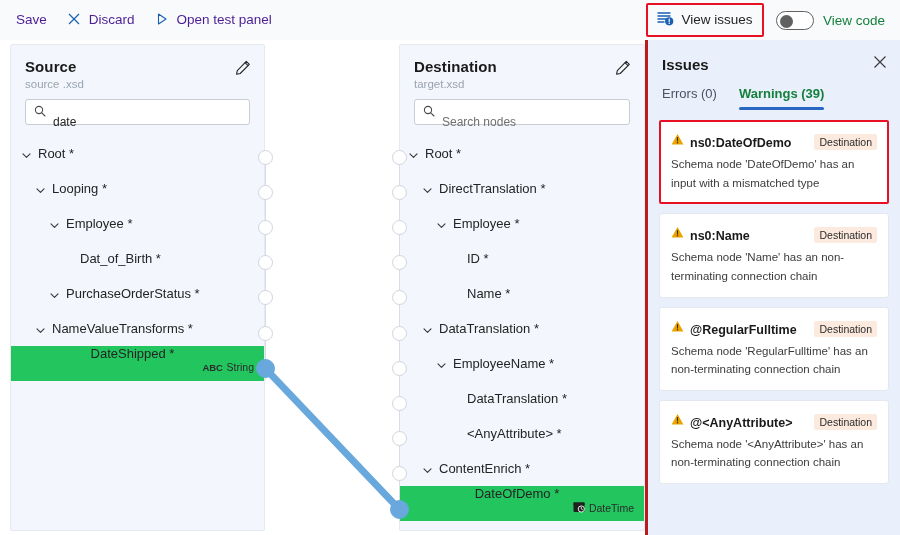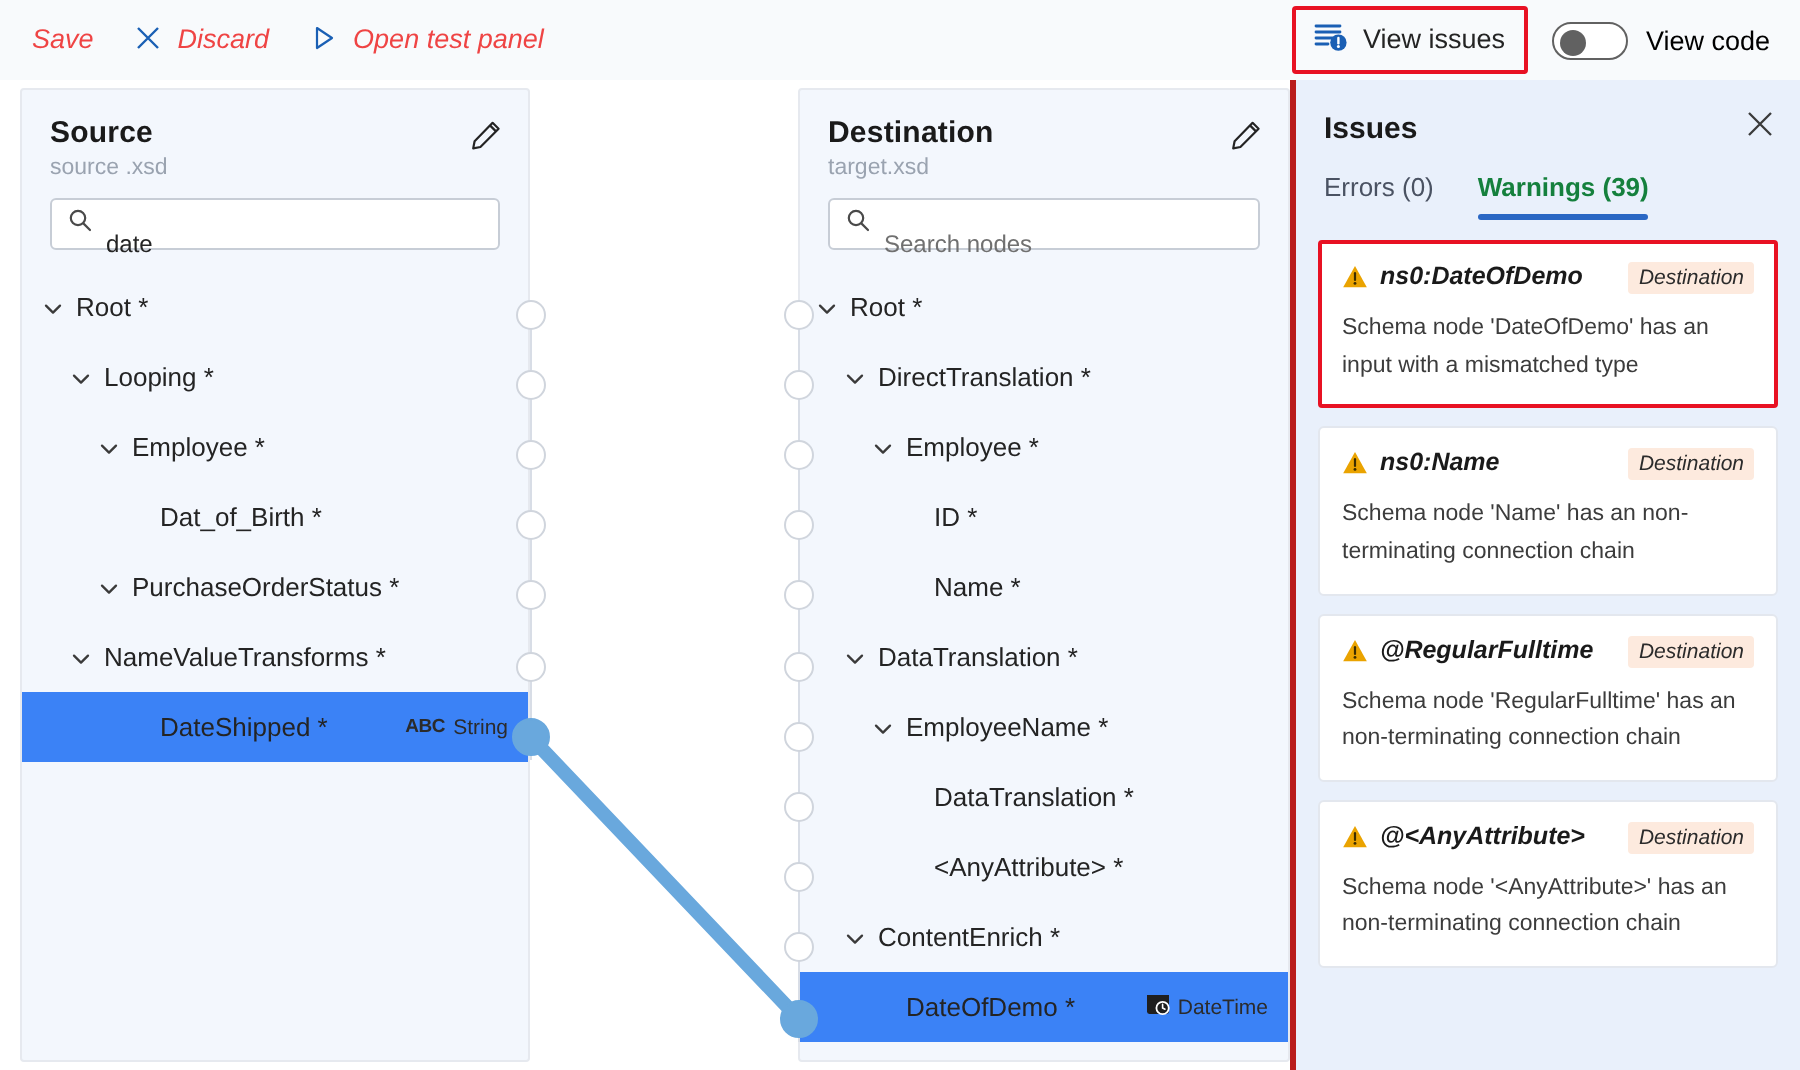--- a/index.html
+++ b/index.html
@@ -16,22 +16,22 @@
   
   .toolbar {
     position: absolute; left:0; top:0; width:900px; height:40px;
     background:#f8fafc;
     display:flex; align-items:center;
     padding-left: 14px;
   }
   .tb-btn {
     display:flex; align-items:center; gap:8px;
     height:28px; padding: 0 10px;
-    font-size: 13.5px; color:#ef4444; cursor:pointer;
-    border-radius:3px; white-space:nowrap;font-style:italic;
+    font-size: 13.5px; color:#4c1d95; cursor:pointer;
+    border-radius:3px; white-space:nowrap;
   }
   .tb-btn:first-child { padding-left:2px; }
   .tb-label { line-height: 1; }
 
   .view-issues-wrap {
     position:absolute; left:646px; top:3px; width:118px; height:34px;
     border:2px solid #e81123; border-radius:2px;
     display:flex; align-items:center; justify-content:center;
     background:#f8fafc;
   }
@@ -45,21 +45,21 @@
   .toggle {
     width:38px; height:19px; border-radius:10px;
     border:1px solid #616161; background:#ffffff;
     position:relative; cursor:pointer;
   }
   .toggle .knob {
     position:absolute; left:3px; top:3px;
     width:13px; height:13px; border-radius:50%;
     background:#616161;
   }
-  .toggle-label { font-size:13.5px; color:#000000; white-space:nowrap; }
+  .toggle-label { font-size:13.5px; color:#15803d; white-space:nowrap; }
 
   
   .main { position:absolute; left:0; top:40px; width:900px; height:495px; background:#ffffff; }
 
   .canvas-bg {
     position:absolute; left:0; top:0; width:645px; height:495px;
     background:#ffffff;
   }
 
   
@@ -87,21 +87,21 @@
   }
   .search .s-ico { flex:0 0 auto; }
   .search-text { font-size:12px; color:#242424;margin-top:20px; }
   .search-text.placeholder { color:#707070; }
 
   .tree { margin-top:11px; }
   .tree-row {
     height:35px; display:flex; align-items:center;
     padding-right:10px; position:relative;
   }
-  .tree-row.selected { background:#3b82f6; }
+  .tree-row.selected { background:#22c55e;flex-direction:column; }
   .chev { width:13px; height:13px; margin-right:4px; flex:0 0 auto; }
   .chev-space { width:17px; flex:0 0 auto;}
   .node-label { font-size:13px; color:#242424; white-space:nowrap; }
   .type-badge {
     margin-left:auto; display:flex; align-items:center; gap:4px;
     font-size:10.5px; color:#2b2b2b;
   }
   .badge-abc { font-weight:bold; font-size:9.5px; letter-spacing:-0.2px; }
   .conn-line {
     position:absolute; width:1px; background:#d8dde6;
@@ -132,21 +132,21 @@
   }
 
   .issue-list { padding: 10px 11px 0 11px; }
   .issue-card {
     background:#ffffff; border:1px solid #e3e7ee; border-radius:3px;
     padding: 10px 11px 11px 11px; margin-bottom:9px; position:relative;
   }
   .issue-card.highlight {
     border:2px solid #e81123; border-radius:2px; padding:9px 10px 10px 10px;
   }
-  .issue-top { display:flex; align-items:flex-start;font-style:italic; }
+  .issue-top { display:flex; align-items:flex-end; }
   .warn-ico { flex:0 0 auto; margin-right:6px; margin-top:1px; }
   .issue-name { font-size:12.5px; font-weight:bold; color:#1a1a1a; word-break:break-word; }
   .issue-tag {
     margin-left:auto; background:#fdeade; color:#2b2b2b;
     font-size:10.5px; padding:2px 5px; border-radius:2px; white-space:nowrap;
   }
   .issue-desc { font-size:11.5px; color:#3c3c3c; line-height:1.62; margin-top:5px; }
 </style>
 </head>
 <body>

